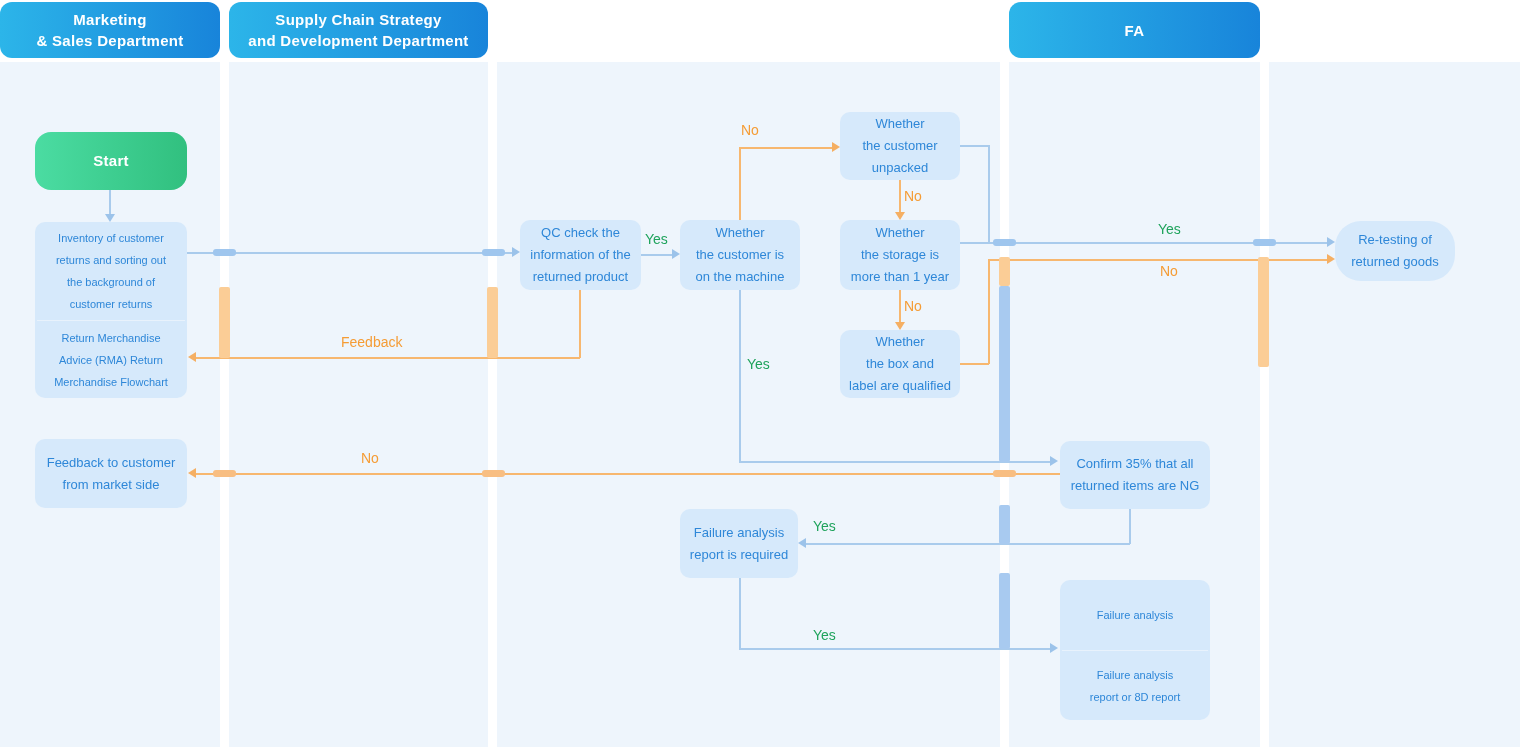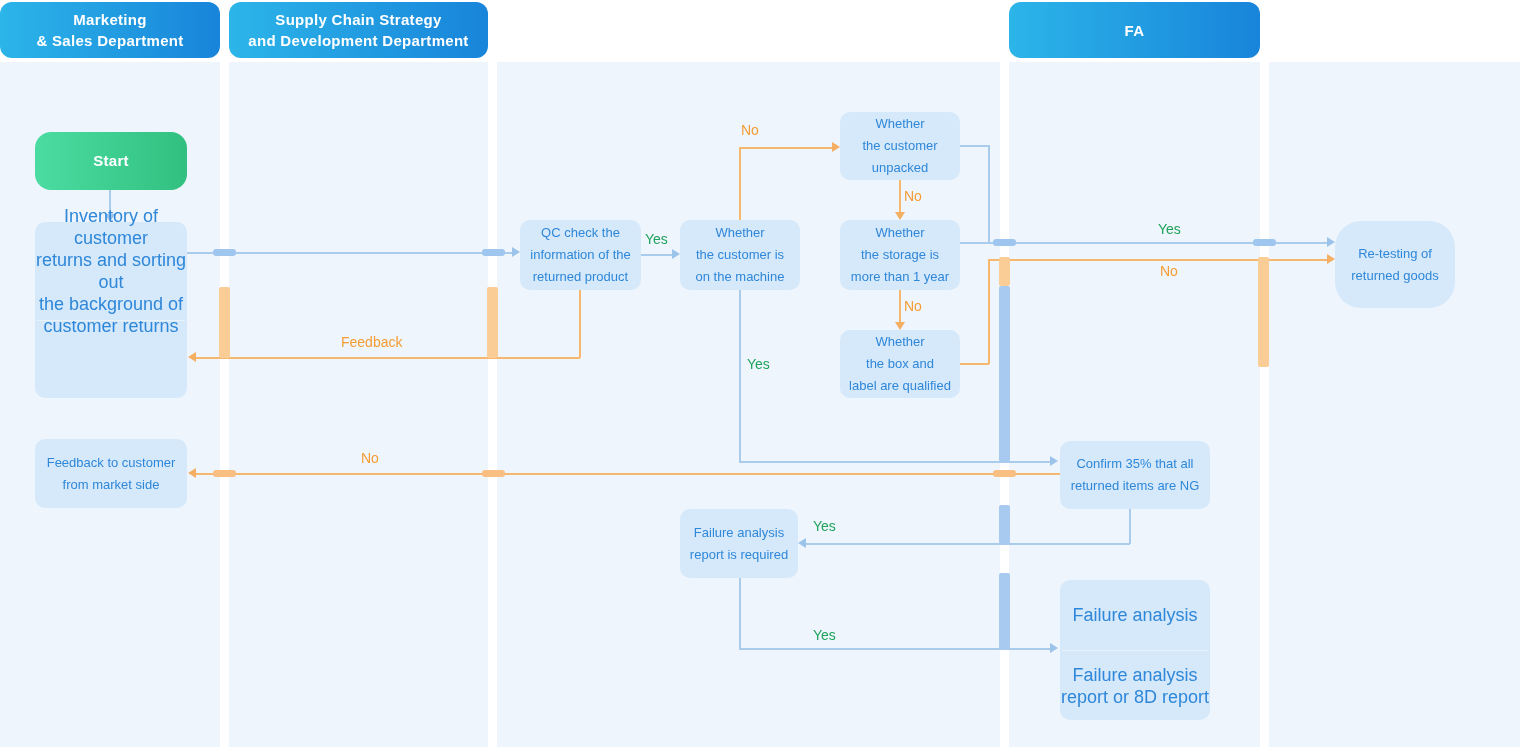--- a/index.html
+++ b/index.html
@@ -17,21 +17,21 @@
 
   
   .node { position:absolute; background:#D6E9FB; border-radius:10px; color:#2E87D8;
     font-size:13px; line-height:22px; display:flex; align-items:center; justify-content:center;
     text-align:center; white-space:pre-line; z-index:3; }
   .start { background:linear-gradient(90deg,#4BDCA2,#31C07F); color:#ffffff;
     font-size:15px; font-weight:700; border-radius:16px; letter-spacing:.3px; }
   .combo { position:absolute; background:#D6E9FB; border-radius:10px; z-index:3;
     display:flex; flex-direction:column; }
   .combo .sec { flex:none; display:flex; align-items:center; justify-content:center;
-    text-align:center; color:#2E87D8; font-size:18px; line-height:22px; white-space:pre-line; }
+    text-align:center; color:#2E87D8; font-size:11px; line-height:22px; white-space:pre-line; }
   .combo .divider { height:1px; background:#E8F2FC; margin:0 2px; }
 
   
   .seg { position:absolute; background:#A9CBEC; z-index:1; }
   .seg.h { height:1.5px; }
   .seg.v { width:1.5px; }
   .seg.o { background:#F7B76F; }
 
   
   .ar { position:absolute; width:0; height:0; z-index:1; }
@@ -136,20 +136,23 @@
   <div class="bar orange" style="left:1258px;top:257px;height:110px;"></div>
 
   <div class="node start" style="left:35px;top:132px;width:152px;height:58px;">Start</div>
 
   <div class="combo" style="left:35px;top:222px;width:152px;height:176px;">
     <div class="sec" style="height:98px;">Inventory of customer
 returns and sorting out
 the background of
 customer returns</div>
     <div class="divider"></div>
+    <div class="sec" style="height:77px;">Return Merchandise
+Advice (RMA) Return
+Merchandise Flowchart</div>
   </div>
 
   <div class="node" style="left:35px;top:439px;width:152px;height:69px;">Feedback to customer
 from market side</div>
 
   <div class="node" style="left:520px;top:220px;width:121px;height:70px;">QC check the
 information of the
 returned product</div>
 
   <div class="node" style="left:680px;top:220px;width:120px;height:70px;">Whether
@@ -174,21 +177,21 @@
   <div class="node" style="left:680px;top:509px;width:118px;height:69px;">Failure analysis
 report is required</div>
 
   <div class="combo" style="left:1060px;top:580px;width:150px;height:140px;">
     <div class="sec" style="height:70px;">Failure analysis</div>
     <div class="divider"></div>
     <div class="sec" style="height:69px;">Failure analysis
 report or 8D report</div>
   </div>
 
-  <div class="node" style="left:1335px;top:221px;width:120px;height:87px;border-radius:26px;">Re-testing of
+  <div class="node" style="left:1335px;top:221px;width:120px;height:60px;border-radius:26px;">Re-testing of
 returned goods</div>
 
   <span class="elabel green" style="left:645px;top:231px;">Yes</span>
   <span class="elabel orangetxt" style="left:341px;top:334px;">Feedback</span>
   <span class="elabel orangetxt" style="left:741px;top:122px;">No</span>
   <span class="elabel orangetxt" style="left:904px;top:188px;">No</span>
   <span class="elabel orangetxt" style="left:904px;top:298px;">No</span>
   <span class="elabel green" style="left:1158px;top:221px;">Yes</span>
   <span class="elabel orangetxt" style="left:1160px;top:263px;">No</span>
   <span class="elabel green" style="left:747px;top:356px;">Yes</span>

